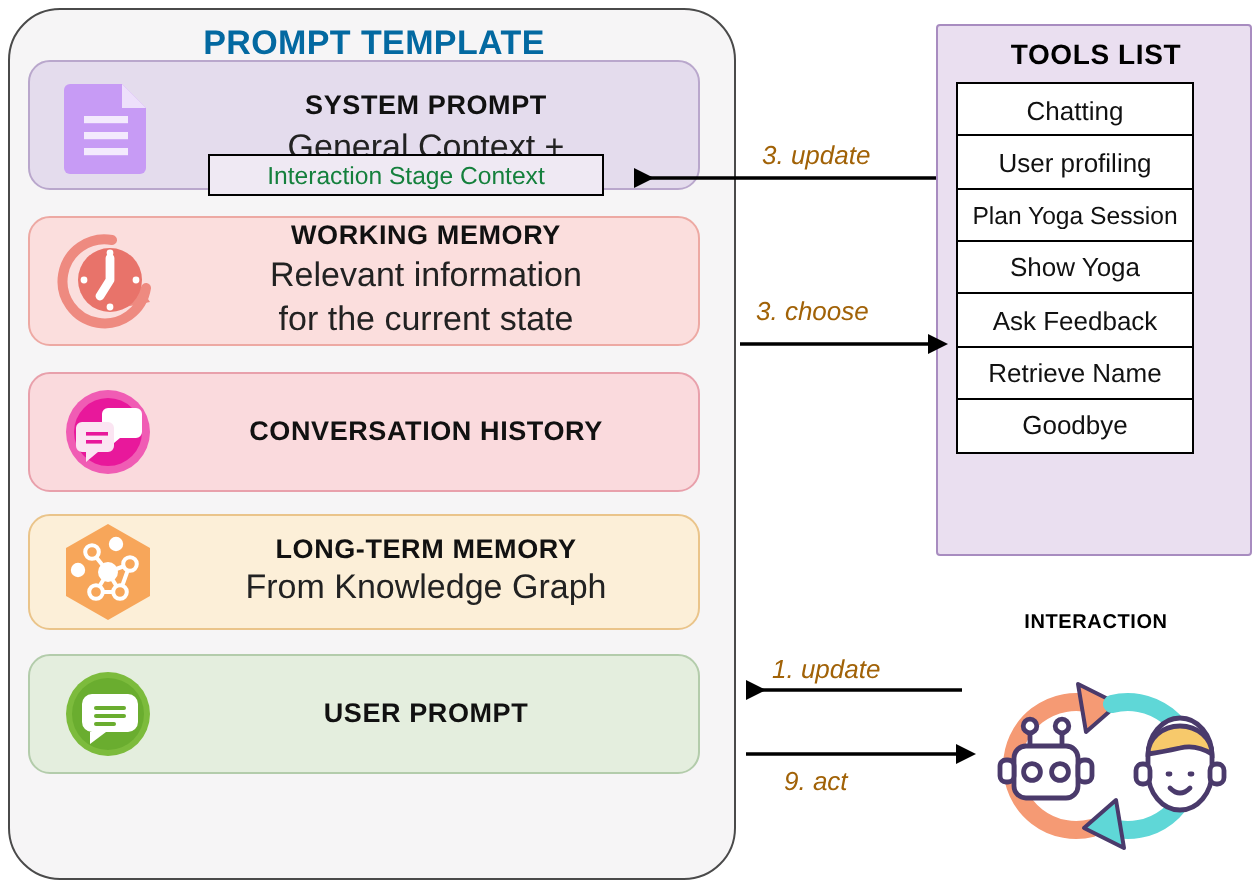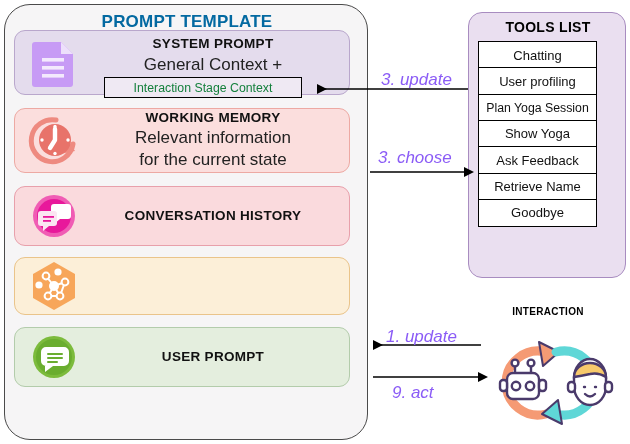--- a/index.html
+++ b/index.html
@@ -54,27 +54,27 @@
   #card-user{top:327px;height:60px;background:#e4eede;border-color:#b3ccab;}
 
   
   .stage-box{
     position:absolute;left:104px;top:77px;width:198px;height:21px;
     border:1.7px solid #000;background:#efe9f3;
     box-sizing:border-box;
     display:flex;align-items:center;justify-content:center;
     font-size:12.3px;color:#15803d;z-index:5;
   }
-  #card-system .card-text{justify-content:flex-start;padding-top:5px;}
+  #card-system .card-text{justify-content:center;padding-top:5px;}
   #card-system .card-sub{margin-top:1px;}
 
   
   .tools-panel{
     position:absolute;left:468px;top:12px;width:158px;height:266px;
-    background:#eadff0;border:1.4px solid #a88cc0;border-radius:14px;
+    background:#eadff0;border:1.4px solid #a88cc0;border-radius:2px;
     box-sizing:border-box;
   }
   .tools-title{
     position:absolute;left:0;top:6px;width:158px;text-align:center;
     font-size:14px;font-weight:bold;color:#000;letter-spacing:.3px;
   }
   .tool-list{position:absolute;left:9px;top:28px;width:119px;}
   .tool-item{
     height:28px;margin-bottom:-1.7px;
     border:1.7px solid #000;background:#ffffff;
@@ -86,21 +86,21 @@
 
   
   .interaction-title{
     position:absolute;left:478px;top:306px;width:140px;text-align:center;
     font-size:10px;font-weight:bold;color:#000;letter-spacing:.3px;
   }
   .interaction-icon{position:absolute;left:484px;top:330px;width:130px;height:106px;}
 
   
   .arrow-label{
-    position:absolute;font-size:17px;font-style:italic;color:#8b5cf6;
+    position:absolute;font-size:13px;font-style:italic;color:#a16207;
     white-space:nowrap;
   }
   #lbl-3{left:381px;top:70px;}
   #lbl-2{left:378px;top:148px;}
   #lbl-1{left:386px;top:327px;}
   #lbl-4{left:392px;top:383px;}
 
   svg.overlay{position:absolute;left:0;top:0;width:630px;height:444px;overflow:visible;pointer-events:none;}
 </style>
 </head>
@@ -181,20 +181,24 @@
         </g>
         <circle cx="27" cy="27" r="5" fill="#ffffff"></circle>
         <circle cx="19" cy="17" r="3.4" fill="#f7a65a" stroke="#ffffff" stroke-width="2"></circle>
         <circle cx="38" cy="23" r="3.4" fill="#f7a65a" stroke="#ffffff" stroke-width="2"></circle>
         <circle cx="21" cy="37" r="3.4" fill="#f7a65a" stroke="#ffffff" stroke-width="2"></circle>
         <circle cx="33" cy="37" r="3.4" fill="#f7a65a" stroke="#ffffff" stroke-width="2"></circle>
         <circle cx="31" cy="13" r="3.6" fill="#ffffff"></circle>
         <circle cx="12" cy="26" r="3.6" fill="#ffffff"></circle>
       </svg>
     </div>
+    <div class="card-text">
+      <div class="card-title">LONG-TERM MEMORY</div>
+      <div class="card-sub">From Knowledge Graph</div>
+    </div>
   </div>
 
   <div class="card" id="card-user">
     <div class="card-icon">
       <svg viewBox="0 0 54 54" width="54" height="54">
         <circle cx="27" cy="27" r="21" fill="#7cbb3c"></circle>
         <circle cx="27" cy="27" r="18" fill="#6aad2f"></circle>
         <path d="M19 17 h18 a5 5 0 0 1 5 5 v9 a5 5 0 0 1 -5 5 h-11 l-8 6 v-6 h1 a5 5 0 0 1 -5 -5 v-9 a5 5 0 0 1 5 -5 z" fill="#ffffff"></path>
         <rect x="20" y="23" width="16" height="2" rx="1" fill="#6aad2f"></rect>
         <rect x="20" y="27" width="16" height="2" rx="1" fill="#6aad2f"></rect>

